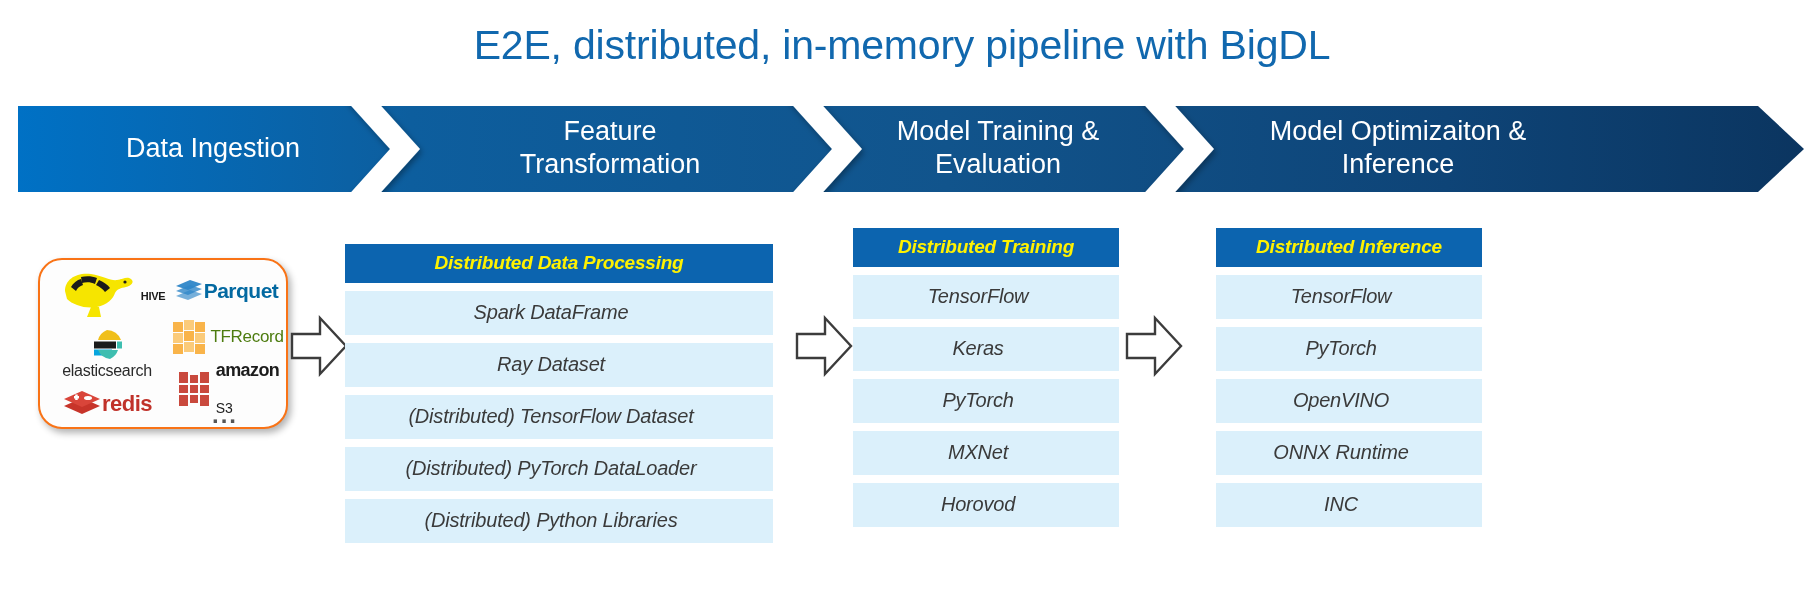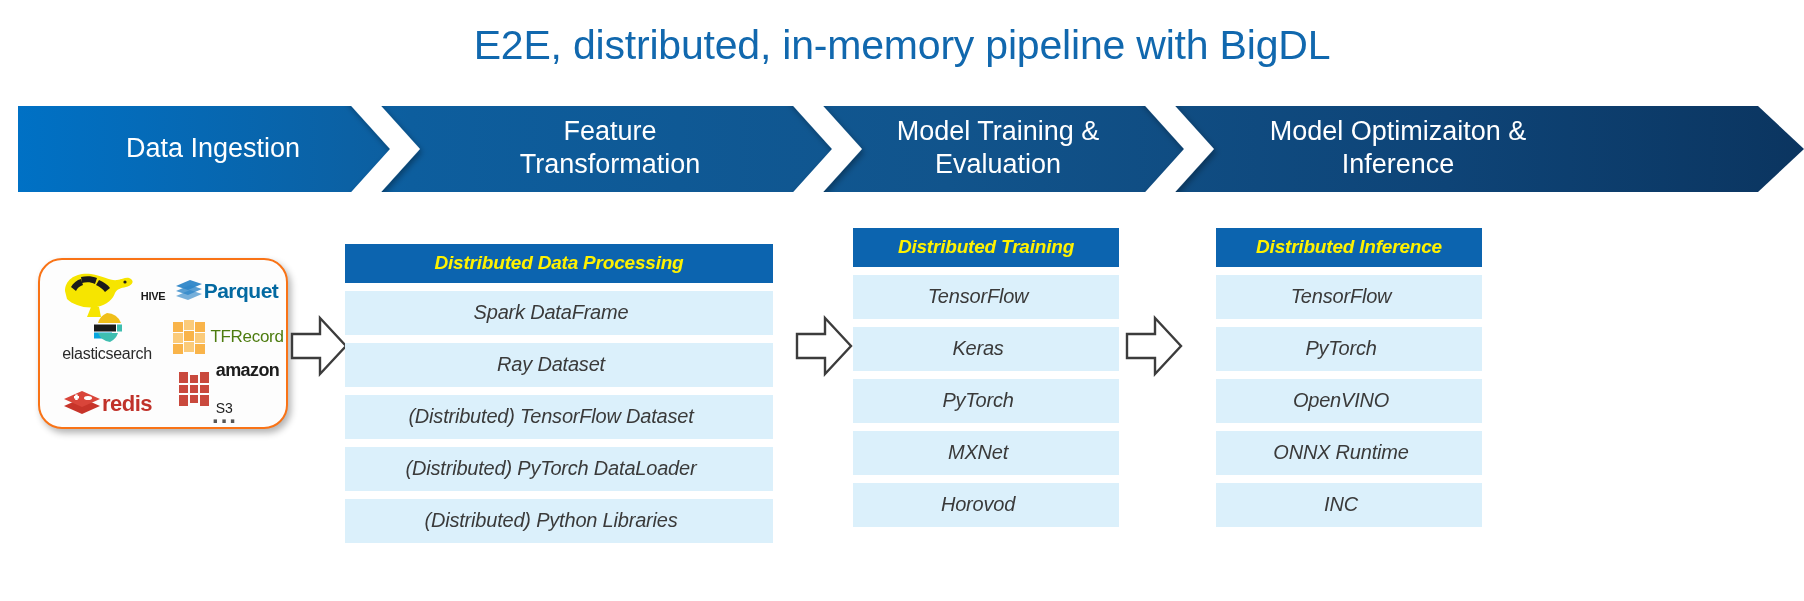--- a/index.html
+++ b/index.html
@@ -68,21 +68,21 @@
   .logo-cell {
     position: absolute;
     display: flex;
     align-items: center;
     justify-content: center;
   }
   .logo-txt { font-family: "Liberation Sans", sans-serif; }
 
   #logo-hive          { left: 10px;  top: 6px;   width: 116px; height: 60px; }
   #logo-parquet       { left: 126px; top: 8px;   width: 120px; height: 46px; }
-  #logo-elasticsearch { left: 8px;   top: 46px;  width: 118px; height: 62px; }
+  #logo-elasticsearch { left: 8px;   top: 63px;  width: 118px; height: 62px; }
   #logo-tfrecord      { left: 126px; top: 50px;  width: 122px; height: 54px; }
   #logo-redis         { left: 8px;   top: 122px; width: 118px; height: 44px; }
   #logo-s3            { left: 126px; top: 102px; width: 122px; height: 54px; }
   #logo-ellipsis      { left: 150px; top: 142px; width: 70px;  height: 26px; }
 
   .hive-word {
     font-size: 11px; font-weight: bold; color: #1a1a1a;
     letter-spacing: -0.3px;
   }
   .parquet-word {

